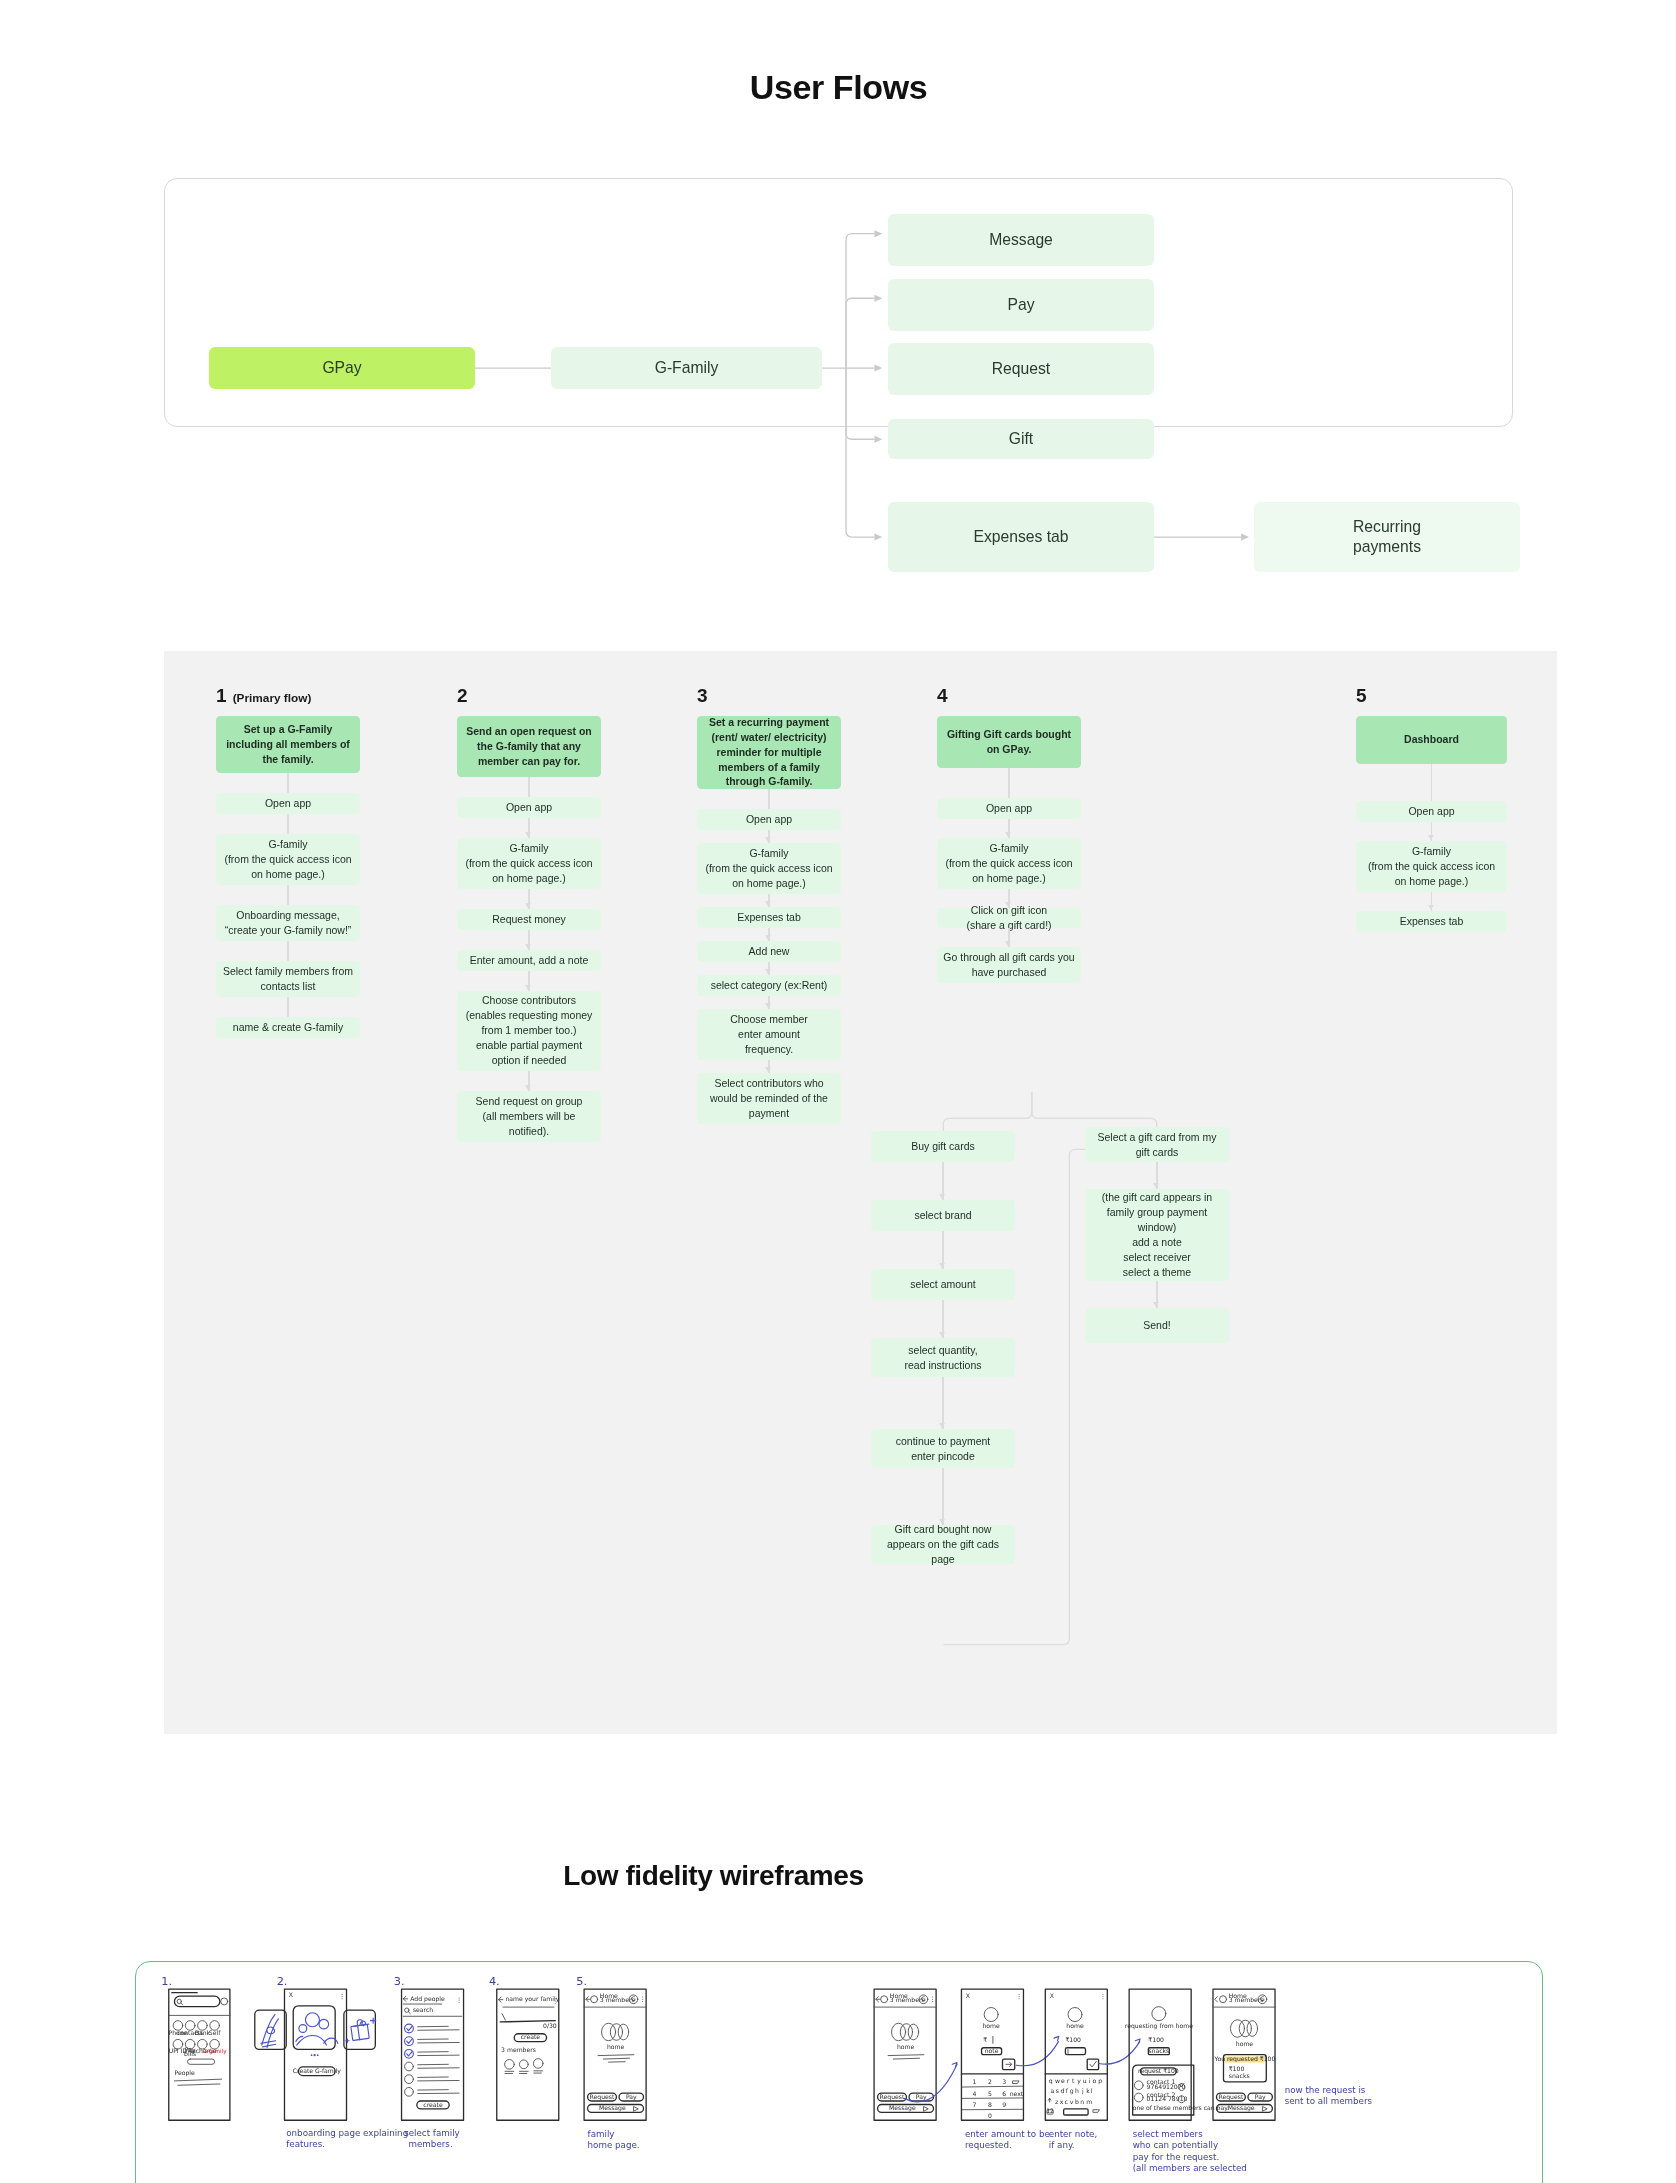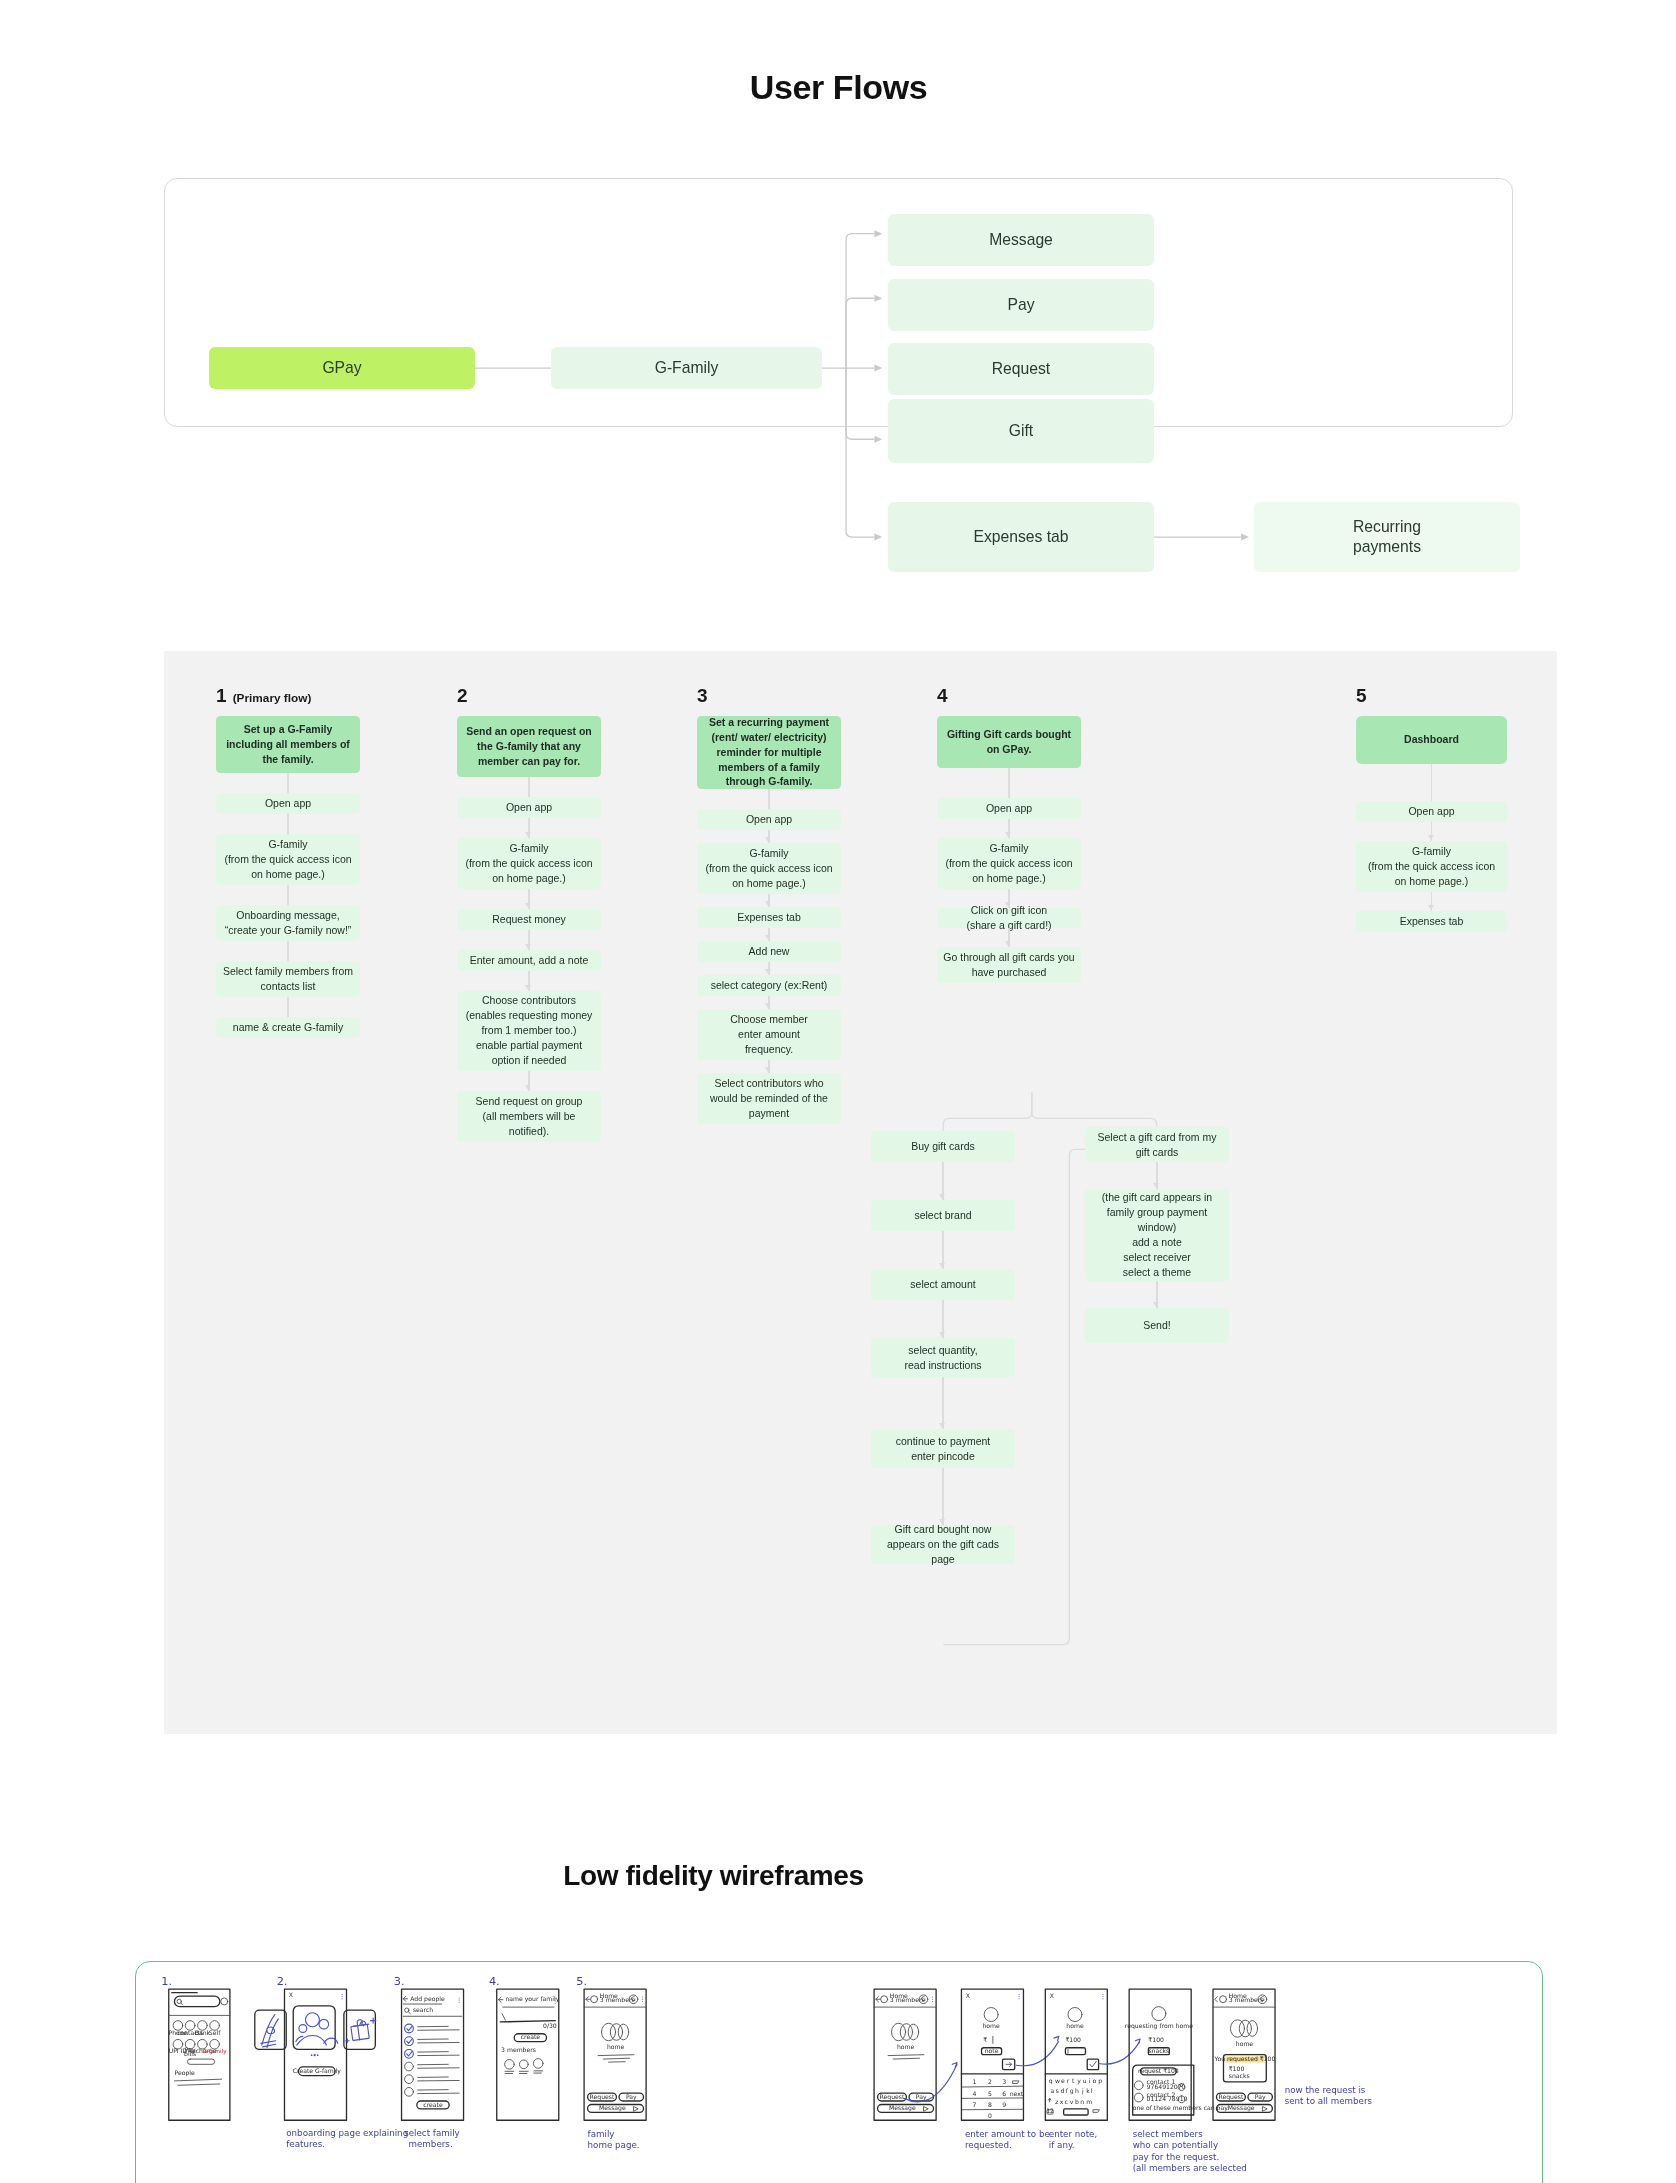--- a/index.html
+++ b/index.html
@@ -42,21 +42,21 @@
   }
   .ov-light { background: #e6f7e9; }
   .ov-dark  { background: #bef264; }
   .ov-faint { background: #eef9f0; }
 
   #ov-gpay     { left: 44px; top: 168px; width: 266px; height: 42px; }
   #ov-gfamily  { left: 386px; top: 168px; width: 271px; height: 42px; }
   #ov-message  { left: 723px; top:  35px; width: 266px; height: 52px; }
   #ov-pay      { left: 723px; top: 100px; width: 266px; height: 52px; }
   #ov-request  { left: 723px; top: 164px; width: 266px; height: 52px; }
-  #ov-gift     { left: 723px; top: 220px; width: 266px; height: 64px; }
+  #ov-gift     { left: 723px; top: 240px; width: 266px; height: 40px; }
   #ov-expenses { left: 723px; top: 323px; width: 266px; height: 70px; }
   #ov-recurring{ left: 1089px; top: 323px; width: 266px; height: 70px; }
 
   #ov-svg { position: absolute; left: 0; top: 0; width: 1349px; height: 249px; overflow: visible; pointer-events: none; }
 
   
   #flows-panel {
     position: absolute;
     left: 164px; top: 651px;
     width: 1393px; height: 1083px;
@@ -239,21 +239,21 @@
       <div class="node light" style="height: 51px;">G-family<br>(from the quick access icon on home page.)</div>
       <div class="vgap arrow" style="height: 19px;"></div>
       <div class="node light" style="height: 20px;">Click on gift icon<br>(share a gift card!)</div>
       <div class="vgap arrow" style="height: 19px;"></div>
       <div class="node light" style="height: 36px;">Go through all gift cards you have purchased</div>
     </div>
   <div class="flow-col" id="col5">
       <div class="col-head">
         <span class="col-num">5</span>
       </div>
-      <div class="node head" style="height: 48px; border-radius: 6px;">Dashboard</div>
+      <div class="node head" style="height: 48px;">Dashboard</div>
       <div class="vgap" style="height: 37px;"></div>
       <div class="node light" style="height: 21px;">Open app</div>
       <div class="vgap arrow" style="height: 19px;"></div>
       <div class="node light" style="height: 51px;">G-family<br>(from the quick access icon on home page.)</div>
       <div class="vgap arrow" style="height: 19px;"></div>
       <div class="node light" style="height: 21px;">Expenses tab</div>
     </div>
 
   <div id="col4-branch">
     <svg id="branch-svg" viewBox="0 0 1320 1390">

